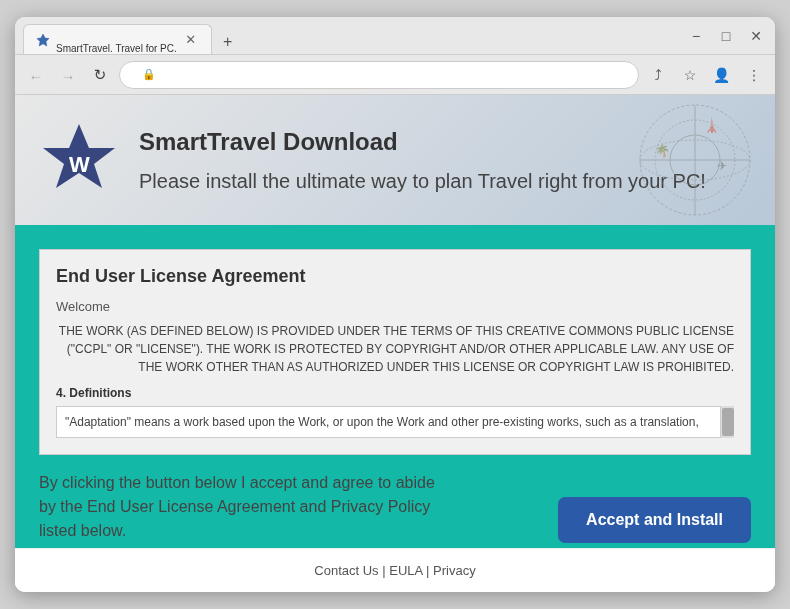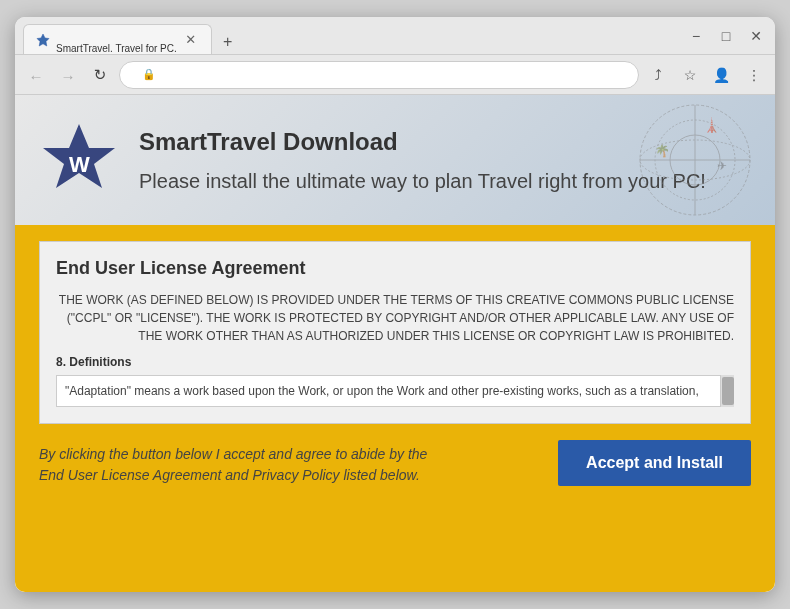--- a/index.html
+++ b/index.html
@@ -224,23 +224,23 @@
       top: 50%;
       transform: translateY(-50%);
       width: 120px;
       height: 120px;
       opacity: 0.5;
     }
 
     
     .main-area {
       flex: 1;
-      padding: 16px 24px;
+      padding: 24px 24px;
       overflow-y: auto;
-      background: #eab308;
+      background: #14b8a6;
     }
 
     .eula-container {
       background: #f0f0f0;
       border: 1px solid #ccc;
       padding: 16px;
       margin-bottom: 16px;
       position: relative;
     }
 
@@ -304,36 +304,35 @@
     }
 
     .accept-section {
       display: flex;
       justify-content: space-between;
       align-items: flex-end;
       margin-top: 12px;
     }
 
     .accept-text {
-      font-size: 14px;
+      font-size: 16px;
       color: #444;
       max-width: 400px;
       line-height: 1.5;
-      font-style: italic;
     }
 
     .accept-btn {
       background: #2a5aa8;
       color: white;
       border: none;
       padding: 14px 28px;
       font-size: 16px;
       font-weight: bold;
       cursor: pointer;
-      border-radius: 2px;
+      border-radius: 7px;
       white-space: nowrap;
     }
 
     
     .page-footer {
       text-align: center;
       padding: 14px;
       font-size: 13px;
       color: #555;
       background: white;
@@ -411,36 +410,40 @@
         <text x="20" y="55" font-size="12" fill="#666">🌴</text>
         <text x="82" y="70" font-size="12" fill="#666">✈</text>
       </svg>
     </div>
 
     <div class="main-area">
 
       <div class="eula-container">
 
         <div class="eula-title">End User License Agreement</div>
+        <div class="eula-section-title">Welcome</div>
         <div class="eula-body">THE WORK (AS DEFINED BELOW) IS PROVIDED UNDER THE TERMS OF THIS CREATIVE COMMONS PUBLIC LICENSE ("CCPL" OR "LICENSE"). THE WORK IS PROTECTED BY COPYRIGHT AND/OR OTHER APPLICABLE LAW. ANY USE OF THE WORK OTHER THAN AS AUTHORIZED UNDER THIS LICENSE OR COPYRIGHT LAW IS PROHIBITED.</div>
-        <div class="eula-definition-title">8. Definitions</div>
+        <div class="eula-definition-title">4. Definitions</div>
 
         <div style="position:relative; display:flex;">
           <div class="eula-definition-box" style="flex:1;">
             <span>"Adaptation" means a work based upon the Work, or upon the Work and other pre-existing works, such as a translation,</span>
           </div>
           <div class="scroll-indicator">
             <div class="scroll-thumb"></div>
           </div>
         </div>
 
       </div>
 
       <div class="accept-section">
         <div class="accept-text">By clicking the button below I accept and agree to abide by the End User License Agreement and Privacy Policy listed below.</div>
         <button class="accept-btn">Accept and Install</button>
       </div>
 
     </div>
 
+    <div class="page-footer">
+      <span>Contact Us | EULA | Privacy</span>
+    </div>
 
   </div>
 </div>
 
 </body></html>

